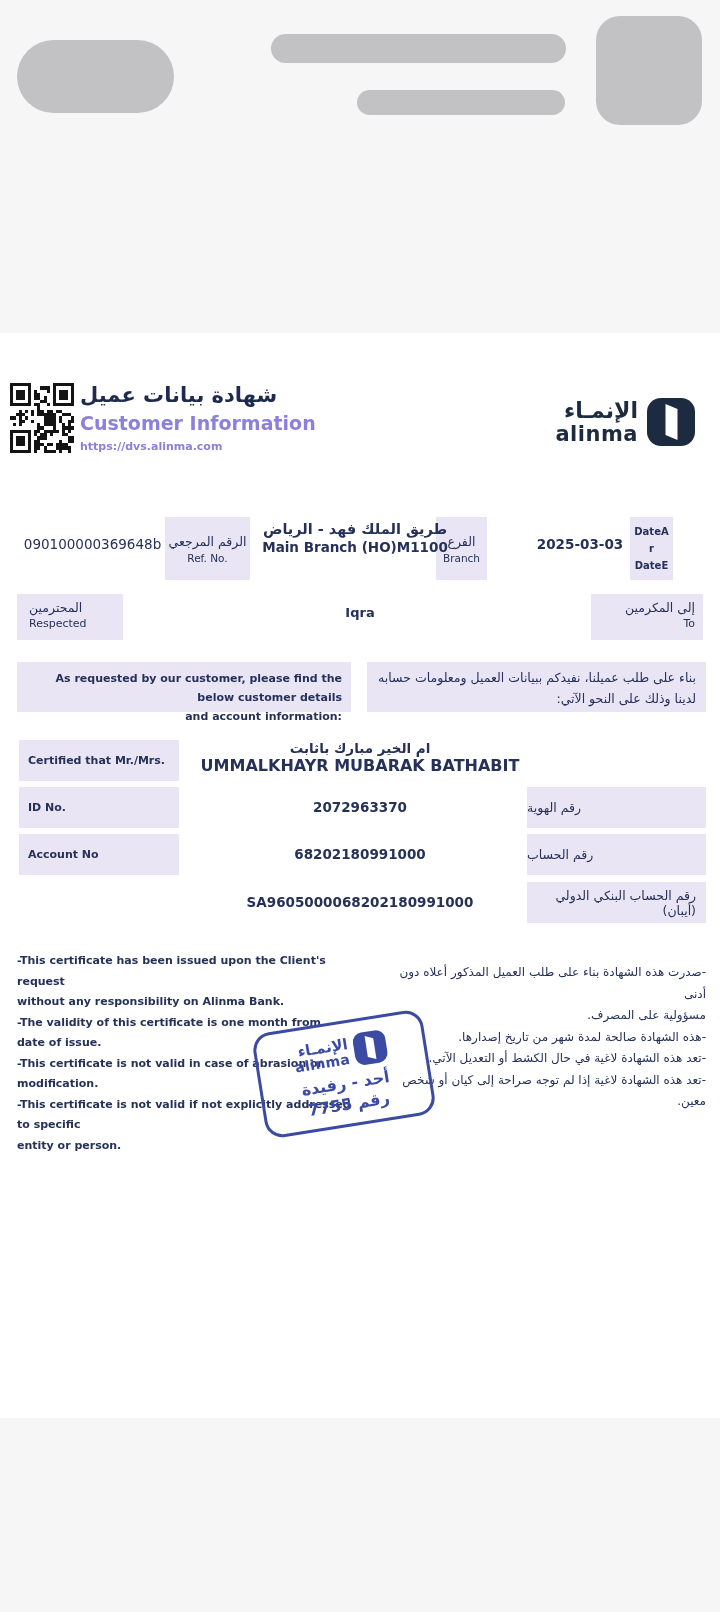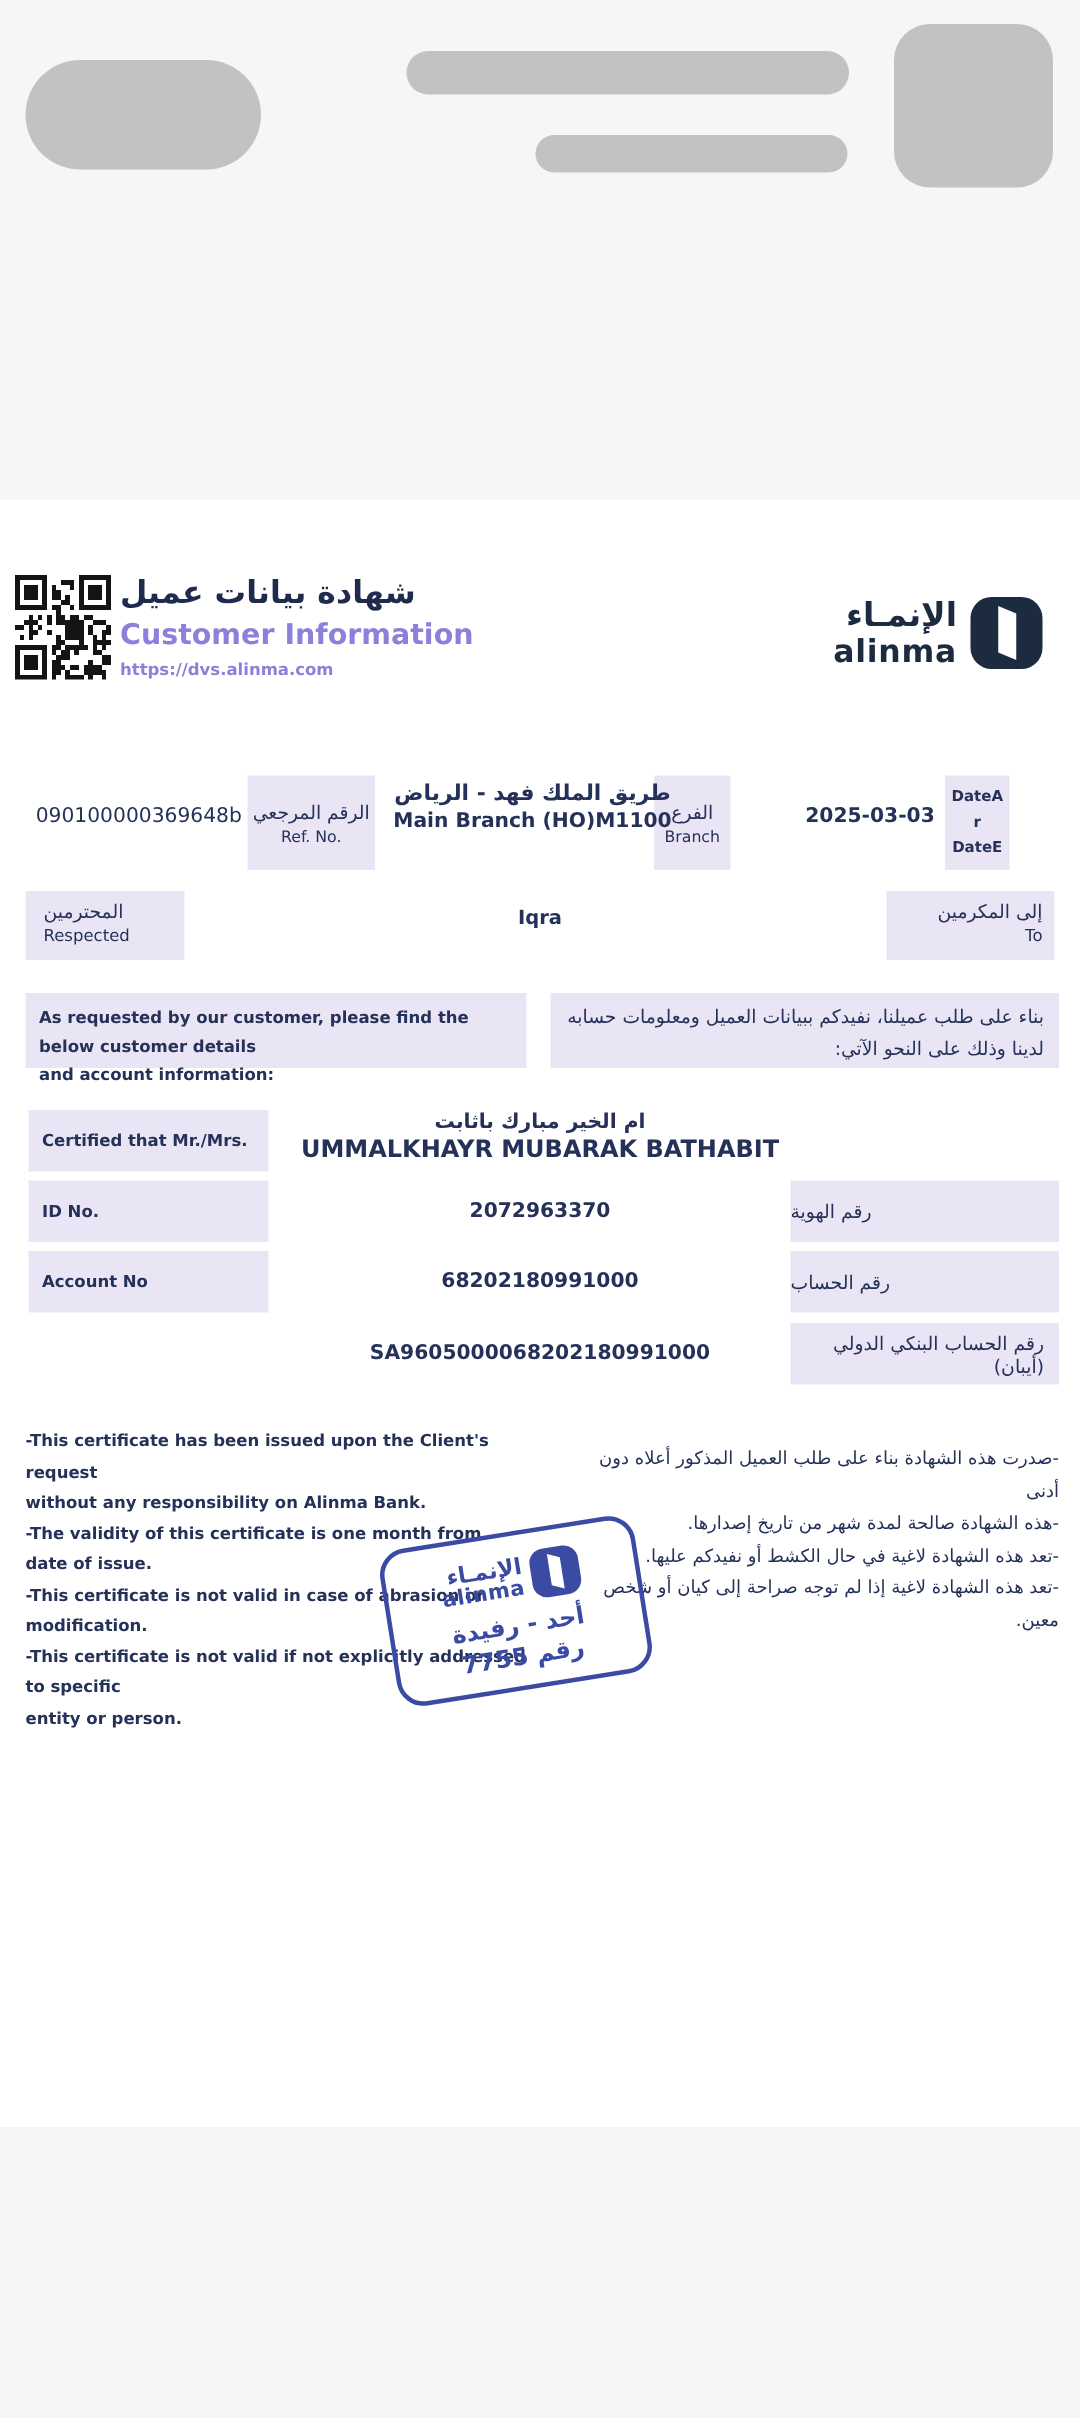--- a/index.html
+++ b/index.html
@@ -40,21 +40,21 @@
   .v-ref{left:20px;top:203px;width:145px;text-align:center;font-size:13.5px;font-weight:normal;}
   .lbl-ar{font-size:12.5px;direction:rtl;}
   .lbl-en{font-size:10.5px;margin-top:3px;}
   
   .b-to{left:591px;top:261px;width:112px;height:46px;padding:6px 8px;text-align:right;}
   .b-resp{left:17px;top:261px;width:106px;height:46px;padding:6px 12px;text-align:left;}
   .b-to .lbl-ar,.b-resp .lbl-ar{font-size:12.5px;}
   .b-to .lbl-en,.b-resp .lbl-en{font-size:11px;margin-top:2px;}
   .v-iqra{left:280px;top:272px;width:160px;text-align:center;font-size:13px;font-weight:bold;}
   
-  .b-intro-en{left:17px;top:329px;width:334px;height:50px;padding:7px 9px;font-size:11px;font-weight:600;line-height:19px;}
+  .b-intro-en{left:17px;top:329px;width:334px;height:50px;padding:7px 9px;font-size:11px;font-weight:600;line-height:19px;text-align:right;}
   .b-intro-ar{left:367px;top:329px;width:339px;height:50px;padding:5px 10px;font-size:12.5px;line-height:21px;text-align:right;direction:rtl;}
   
   .t-lbl-en{left:19px;width:160px;height:41px;display:flex;align-items:center;padding-left:9px;font-size:11px;font-weight:600;}
   .t-lbl-ar{left:527px;width:179px;height:41px;display:flex;align-items:center;justify-content:flex-end;padding-right:10px;font-size:12.5px;direction:rtl;}
   .t-val{position:absolute;left:200px;width:320px;height:41px;text-align:center;font-weight:bold;}
   .t-val .ar{font-size:13.5px;direction:rtl;}
   .t-val .en{font-size:16px;}
   .t-val .num{font-size:13.5px;padding-top:12px;}
   .r1{top:407px;} .r2{top:454px;} .r3{top:501px;} .r4{top:549px;}
   
@@ -302,22 +302,23 @@
     <div class="notes-en">
       <div>-This certificate has been issued upon the Client's request</div>
       <div>without any responsibility on Alinma Bank.</div>
       <div>-The validity of this certificate is one month from date of issue.</div>
       <div>-This certificate is not valid in case of abrasion or modification.</div>
       <div>-This certificate is not valid if not explicitly addressed to specific</div>
       <div>entity or person.</div>
     </div>
     <div class="notes-ar" dir="rtl">
       <div>-صدرت هذه الشهادة بناء على طلب العميل المذكور أعلاه دون أدنى</div>
+      <div>مسؤولية على المصرف.</div>
       <div>-هذه الشهادة صالحة لمدة شهر من تاريخ إصدارها.</div>
-      <div>-تعد هذه الشهادة لاغية في حال الكشط أو نفيدكم عليها.</div>
+      <div>-تعد هذه الشهادة لاغية في حال الكشط أو التعديل الآتي.</div>
       <div>-تعد هذه الشهادة لاغية إذا لم توجه صراحة إلى كيان أو شخص معين.</div>
     </div>
 
     <div class="stamp">
       <div class="stamp-brand">
         <div class="stamp-brand-text">
           <div class="stamp-ar" dir="rtl">الإنمـاء</div>
           <div class="stamp-en">alinma</div>
         </div>
         <svg class="stamp-mark" viewBox="0 0 100 100">

